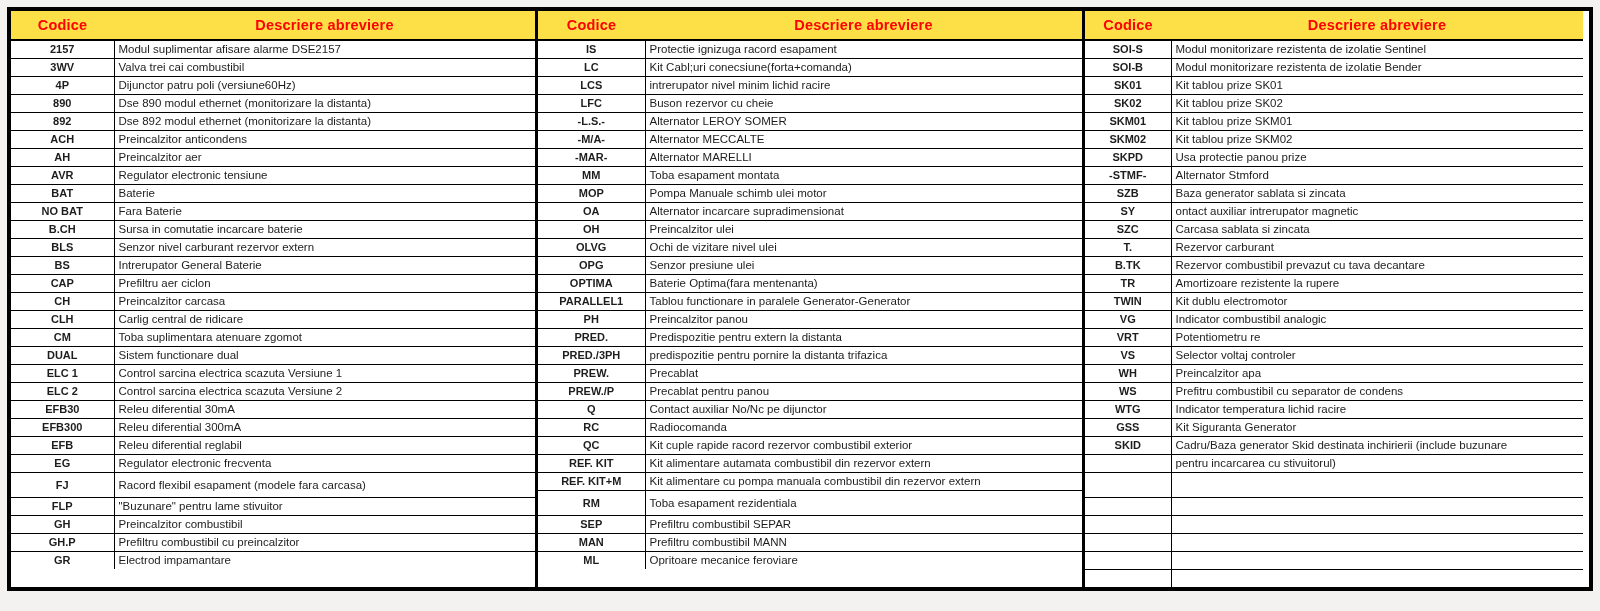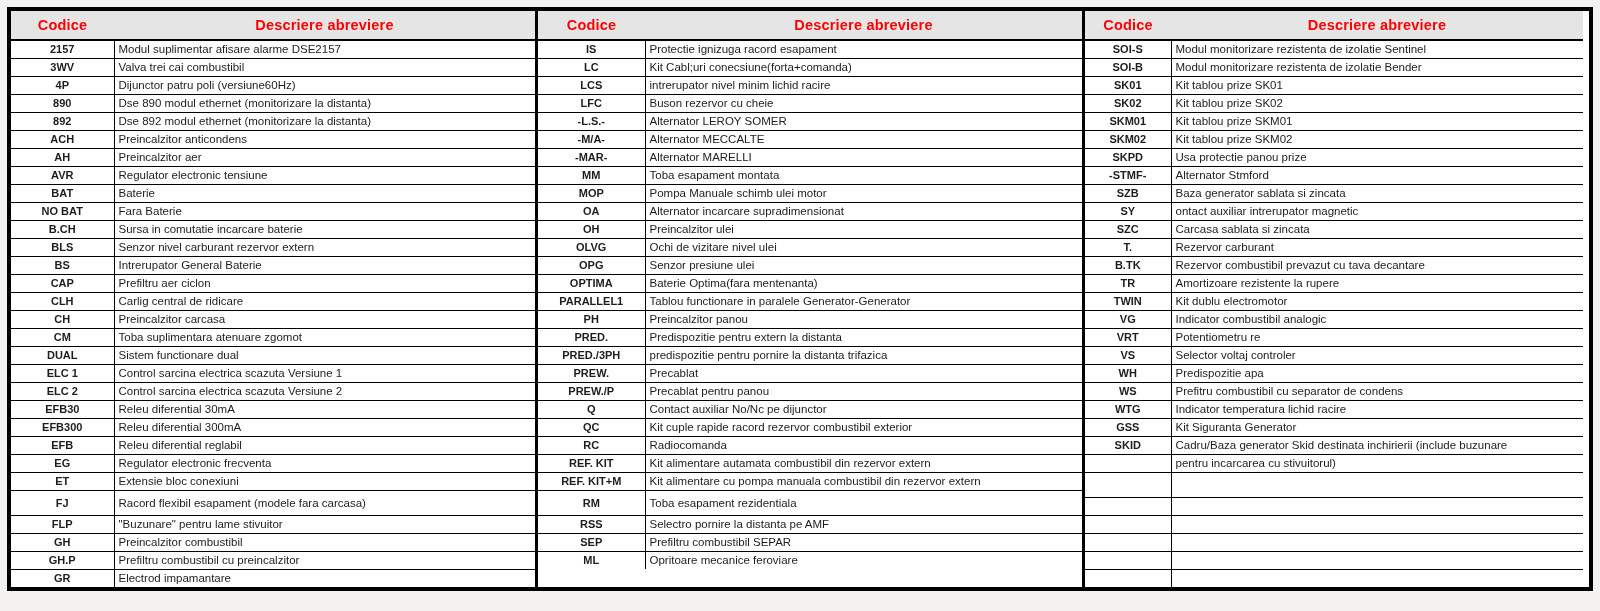--- a/index.html
+++ b/index.html
@@ -28,21 +28,21 @@
   table {
     width: 100%;
     border-collapse: collapse;
     table-layout: fixed;
   }
   .group-1 col.c-code { width: 103px; }
   .group-2 col.c-code { width: 107px; }
   .group-3 col.c-code { width: 86px; }
   thead th {
     height: 29px;
-    background: #e5e5e5;
+    background: #fde047;
     color: #FE0000;
     font-weight: bold;
     font-size: 14.5px;
     text-align: center;
     vertical-align: middle;
     border-bottom: 2px solid #000;
     padding: 0;
     letter-spacing: 0.2px;
   }
   tbody tr { height: 18px; }
@@ -136,28 +136,28 @@
             </tr>
             <tr>
               <td class="code">BS</td>
               <td class="desc">Intrerupator General Baterie</td>
             </tr>
             <tr>
               <td class="code">CAP</td>
               <td class="desc">Prefiltru aer ciclon</td>
             </tr>
             <tr>
+              <td class="code">CH</td>
+              <td class="desc">Preincalzitor carcasa</td>
+            </tr>
+            <tr>
               <td class="code">CLH</td>
               <td class="desc">Carlig central de ridicare</td>
             </tr>
             <tr>
-              <td class="code">CH</td>
-              <td class="desc">Preincalzitor carcasa</td>
-            </tr>
-            <tr>
               <td class="code">CM</td>
               <td class="desc">Toba suplimentara atenuare zgomot</td>
             </tr>
             <tr>
               <td class="code">DUAL</td>
               <td class="desc">Sistem functionare dual</td>
             </tr>
             <tr>
               <td class="code">ELC 1</td>
               <td class="desc">Control sarcina electrica  scazuta Versiune 1</td>
@@ -174,24 +174,20 @@
               <td class="code">EFB300</td>
               <td class="desc">Releu diferential 300mA</td>
             </tr>
             <tr>
               <td class="code">EFB</td>
               <td class="desc">Releu diferential reglabil</td>
             </tr>
             <tr>
               <td class="code">EG</td>
               <td class="desc">Regulator electronic frecventa</td>
-            </tr>
-            <tr>
-              <td class="code">ET</td>
-              <td class="desc">Extensie bloc conexiuni</td>
             </tr>
             <tr class="tall">
               <td class="code">FJ</td>
               <td class="desc">Racord flexibil esapament (modele fara carcasa)</td>
             </tr>
             <tr>
               <td class="code">FLP</td>
               <td class="desc">"Buzunare" pentru lame stivuitor</td>
             </tr>
             <tr>
@@ -301,46 +297,46 @@
             </tr>
             <tr>
               <td class="code">PREW./P</td>
               <td class="desc">Precablat pentru panou</td>
             </tr>
             <tr>
               <td class="code">Q</td>
               <td class="desc">Contact auxiliar No/Nc pe dijunctor</td>
             </tr>
             <tr>
+              <td class="code">RC</td>
+              <td class="desc">Radiocomanda</td>
+            </tr>
+            <tr>
               <td class="code">QC</td>
               <td class="desc">Kit cuple rapide racord rezervor combustibil exterior</td>
-            </tr>
-            <tr>
-              <td class="code">RC</td>
-              <td class="desc">Radiocomanda</td>
             </tr>
             <tr>
               <td class="code">REF. KIT</td>
               <td class="desc">Kit alimentare autamata combustibil din rezervor extern</td>
             </tr>
             <tr>
               <td class="code">REF. KIT+M</td>
               <td class="desc">Kit alimentare cu pompa manuala combustibil din rezervor extern</td>
             </tr>
             <tr class="tall">
               <td class="code">RM</td>
               <td class="desc">Toba esapament rezidentiala</td>
             </tr>
             <tr>
-              <td class="code">RSS</td>
-              <td class="desc">Selectro pornire la distanta pe AMF</td>
-            </tr>
-            <tr>
               <td class="code">SEP</td>
               <td class="desc">Prefiltru combustibil SEPAR</td>
+            </tr>
+            <tr>
+              <td class="code">MAN</td>
+              <td class="desc">Prefiltru combustibil MANN</td>
             </tr>
             <tr>
               <td class="code">ML</td>
               <td class="desc">Opritoare mecanice feroviare</td>
             </tr>
           </tbody>
       </table>
     </div>
 
     <div class="group group-3">
@@ -423,21 +419,21 @@
             <tr>
               <td class="code">VRT</td>
               <td class="desc">Potentiometru re</td>
             </tr>
             <tr>
               <td class="code">VS</td>
               <td class="desc">Selector voltaj controler</td>
             </tr>
             <tr>
               <td class="code">WH</td>
-              <td class="desc">Predispozitie apa</td>
+              <td class="desc">Preincalzitor apa</td>
             </tr>
             <tr>
               <td class="code">WS</td>
               <td class="desc">Prefitru combustibil cu separator de condens</td>
             </tr>
             <tr>
               <td class="code">WTG</td>
               <td class="desc">Indicator temperatura lichid racire</td>
             </tr>
             <tr>

